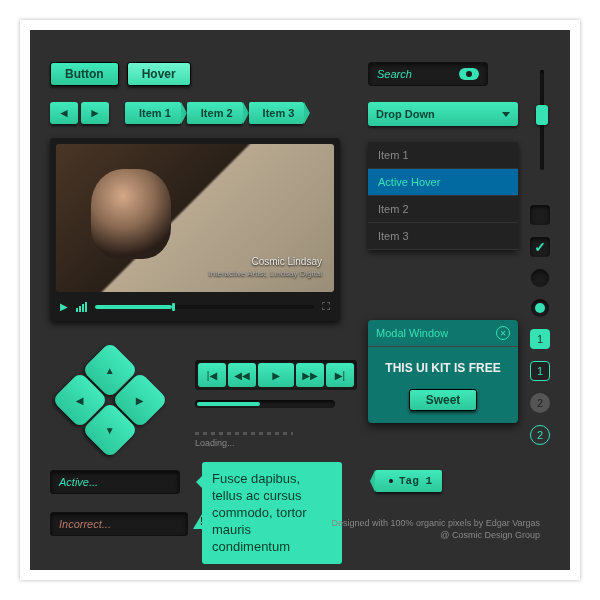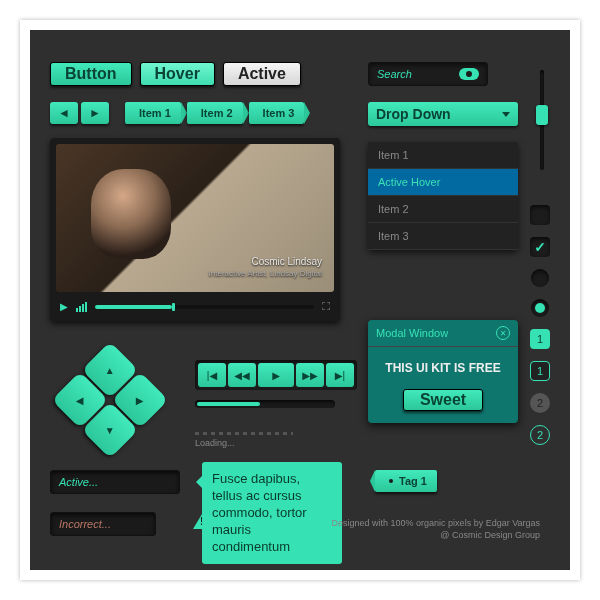--- a/index.html
+++ b/index.html
@@ -1,35 +1,35 @@
 <!DOCTYPE html>
 <html><head>
 <meta charset="utf-8">
 <style>
 * { margin:0; padding:0; box-sizing:border-box; }
 body { background:#fff; display:flex; justify-content:center; align-items:center; width:600px; height:600px; font-family:Arial,Helvetica,sans-serif; }
 .frame { width:560px; height:560px; background:#fff; padding:10px; box-shadow:0 0 4px rgba(0,0,0,.3); }
 .canvas { width:100%; height:100%; background:#2f2f2f; position:relative; color:#ccc; font-size:11px; }
-.btn { display:inline-flex; align-items:center; justify-content:center; height:24px; padding:0 14px; border-radius:3px; font-size:16px; font-weight:bold; cursor:pointer; border:1px solid #000; box-shadow:0 2px 3px rgba(0,0,0,.6); }
+.btn { display:inline-flex; align-items:center; justify-content:center; height:24px; padding:0 14px; border-radius:3px; font-size:12px; font-weight:bold; cursor:pointer; border:1px solid #000; box-shadow:0 2px 3px rgba(0,0,0,.6); }
 .btn-teal { background:linear-gradient(#41e9bb,#2bc79a); color:#0a4434; }
 .btn-hover { background:linear-gradient(#6ff6d0,#3fdcb0); color:#0a4434; }
 .btn-active { background:linear-gradient(#f5f5f5,#d6d6d6); color:#222; }
 .row { position:absolute; display:flex; gap:8px; }
 
 .arrowbtn { width:28px; height:22px; background:linear-gradient(#41e9bb,#2bc79a); border-radius:3px; display:flex; align-items:center; justify-content:center; box-shadow:0 2px 3px rgba(0,0,0,.6); cursor:pointer; color:#0a4434; font-size:12px; }
 
 .crumb { display:flex; }
 .crumb-item { height:22px; background:linear-gradient(#41e9bb,#2bc79a); padding:0 10px 0 14px; display:flex; align-items:center; font-size:11px; color:#0a4434; font-weight:bold; position:relative; margin-right:6px; border-radius:2px; box-shadow:0 2px 3px rgba(0,0,0,.6); cursor:pointer;}
 .crumb-item:after { content:''; position:absolute; right:-6px; top:0; border-left:6px solid #2bc79a; border-top:11px solid transparent; border-bottom:11px solid transparent; }
 
 .search { width:120px; height:24px; background:#1c1c1c; border:1px solid #111; border-radius:3px; display:flex; align-items:center; padding:0 8px; box-shadow:inset 0 2px 4px rgba(0,0,0,.6); color:#36e2b4; font-style:italic; font-size:11px; cursor:text;}
 .eye { width:20px; height:12px; margin-left:auto; background:#36e2b4; border-radius:6px; position:relative; }
 .eye:after{content:'';position:absolute;left:7px;top:3px;width:6px;height:6px;background:#1c1c1c;border-radius:50%;}
 
-.dd { width:150px; height:24px; background:linear-gradient(#41e9bb,#2bc79a); border-radius:3px; display:flex; align-items:center; padding:0 8px; color:#0a4434; font-weight:bold; font-size:14px; box-shadow:0 2px 3px rgba(0,0,0,.6); cursor:pointer; position:relative;}
+.dd { width:150px; height:24px; background:linear-gradient(#41e9bb,#2bc79a); border-radius:3px; display:flex; align-items:center; padding:0 8px; color:#0a4434; font-weight:bold; font-size:11px; box-shadow:0 2px 3px rgba(0,0,0,.6); cursor:pointer; position:relative;}
 .dd .car { margin-left:auto; width:0; height:0; border-left:4px solid transparent; border-right:4px solid transparent; border-top:5px solid #0a4434; }
 .ddmenu { background:#222; border-radius:0 0 4px 4px; width:150px; box-shadow:0 3px 6px rgba(0,0,0,.6);}
 .ddmenu div { padding:7px 10px; font-size:11px; color:#888; border-bottom:1px solid #333; cursor:pointer;}
 .ddmenu .on { background:#0369a1; color:#36e2b4; }
 
 .video { width:290px; background:#1a1a1a; border-radius:4px; position:absolute; left:20px; top:108px; padding:6px; box-shadow:0 3px 6px rgba(0,0,0,.7);}
 .screen { width:100%; height:148px; background:linear-gradient(135deg,#4a3626 0%,#2a2018 45%,#b8a890 46%,#9a8e78 100%); border-radius:3px; position:relative; overflow:hidden;}
 .screen .face { position:absolute; left:35px; top:25px; width:80px; height:90px; background:radial-gradient(circle at 40% 30%,#d4a888 0%,#8a6a52 40%,#2a1e18 75%); border-radius:40% 40% 35% 35%; }
 .screen .cap { position:absolute; right:12px; bottom:14px; color:#e8e8e8; font-size:10px; text-align:right; text-shadow:0 1px 2px #000;}
 .screen .cap small{color:#aaa;font-size:8px;}
@@ -67,21 +67,21 @@
 .modal-b{padding:14px 10px;text-align:center;font-size:12px;color:#eee;font-weight:bold;}
 .modal-f{padding:0 10px 12px;text-align:center;}
 
 .input-dark{height:24px;background:#1a1a1a;border:1px solid #111;border-radius:3px;padding:0 8px;display:flex;align-items:center;box-shadow:inset 0 2px 4px rgba(0,0,0,.7);font-size:11px;font-style:italic;}
 .input-active{color:#36e2b4;}
 .input-err{color:#b76;}
 
 .tooltip{position:absolute;background:#36e2b4;color:#0a3a2c;font-size:13px;padding:9px 10px;border-radius:3px;width:140px;line-height:1.3;}
 .tooltip:before{content:'';position:absolute;left:-6px;top:14px;border-right:6px solid #36e2b4;border-top:6px solid transparent;border-bottom:6px solid transparent;}
 
-.tag{display:inline-flex;align-items:center;height:22px;background:linear-gradient(#41e9bb,#2bc79a);padding:0 10px 0 14px;font-size:11px;color:#0a4434;font-weight:bold;border-radius:2px;position:relative;margin-right:10px;cursor:pointer;box-shadow:0 2px 3px rgba(0,0,0,.7);}
+.tag{display:inline-flex;align-items:center;height:22px;background:linear-gradient(#41e9bb,#2bc79a);padding:0 10px 0 14px;font-size:11px;color:#0a4434;font-weight:bold;border-radius:2px;position:relative;margin-right:10px;cursor:pointer;box-shadow:0 2px 3px rgba(0,0,0,.7);font-family:Liberation Mono, monospace;}
 .tag:before{content:'';position:absolute;left:-5px;top:0;border-right:5px solid #2bc79a;border-top:11px solid transparent;border-bottom:11px solid transparent;}
 .tag .dot{width:4px;height:4px;background:#1a1a1a;border-radius:50%;margin-right:6px;}
 
 .credit{position:absolute;right:30px;bottom:28px;font-size:9px;color:#888;text-align:right;line-height:1.4;}
 
 .vslider{position:absolute;right:26px;top:40px;width:4px;height:100px;background:#1a1a1a;border-radius:2px;box-shadow:inset 0 1px 3px #000;cursor:pointer;}
 .vslider .thumb{position:absolute;left:-4px;top:35px;width:12px;height:20px;background:#36e2b4;border-radius:3px;box-shadow:0 1px 3px rgba(0,0,0,.7);}
 
 .checkbox{width:20px;height:20px;background:#1c1c1c;border-radius:4px;box-shadow:inset 0 2px 4px rgba(0,0,0,.7);display:flex;align-items:center;justify-content:center;cursor:pointer;}
 .check:after{content:'✓';color:#36e2b4;font-size:14px;font-weight:bold;}
@@ -98,21 +98,20 @@
 .warn:after{content:'!';position:absolute;left:-2px;top:2px;color:#1a1a1a;font-size:10px;font-weight:bold;}
 </style>
 </head>
 <body>
 <div class="frame">
     <div class="canvas">
 
 <div class="row" style="left:20px;top:32px;">
   <div class="btn btn-teal">Button</div>
   <div class="btn btn-hover">Hover</div>
-  <div class="btn btn-active">Active</div>
 </div>
 
 <div class="row" style="left:20px;top:72px;gap:3px;">
   <div class="arrowbtn">◄</div>
   <div class="arrowbtn">►</div>
 </div>
 <div class="crumb row" style="left:95px;top:72px;gap:0;">
   <div class="crumb-item">Item 1</div>
   <div class="crumb-item">Item 2</div>
   <div class="crumb-item">Item 3</div>
@@ -191,21 +190,21 @@
     <span>Modal Window</span>
     <div class="modal-x">✕</div>
   </div>
   <div class="modal-b">THIS UI KIT IS FREE</div>
   <div class="modal-f"><div class="btn btn-teal" style="height:22px;padding:0 16px;">Sweet</div></div>
 </div>
 
 <div class="input-dark input-active" style="position:absolute;left:20px;top:440px;width:130px;cursor:text;">
         <span>Active...</span>
       </div>
-<div class="input-dark input-err" style="position:absolute;left:20px;top:482px;width:106px;cursor:text;">
+<div class="input-dark input-err" style="position:absolute;left:20px;top:482px;width:138px;cursor:text;">
         <span>Incorrect...</span>
       </div>
 <div style="position:absolute;left:163px;top:484px;">
         <div class="warn"></div>
       </div>
 
 <div class="tooltip" style="left:172px;top:432px;">Fusce dapibus, tellus ac cursus commodo, tortor mauris condimentum</div>
 
 <div style="position:absolute;left:345px;top:440px;">
   <div class="tag">

